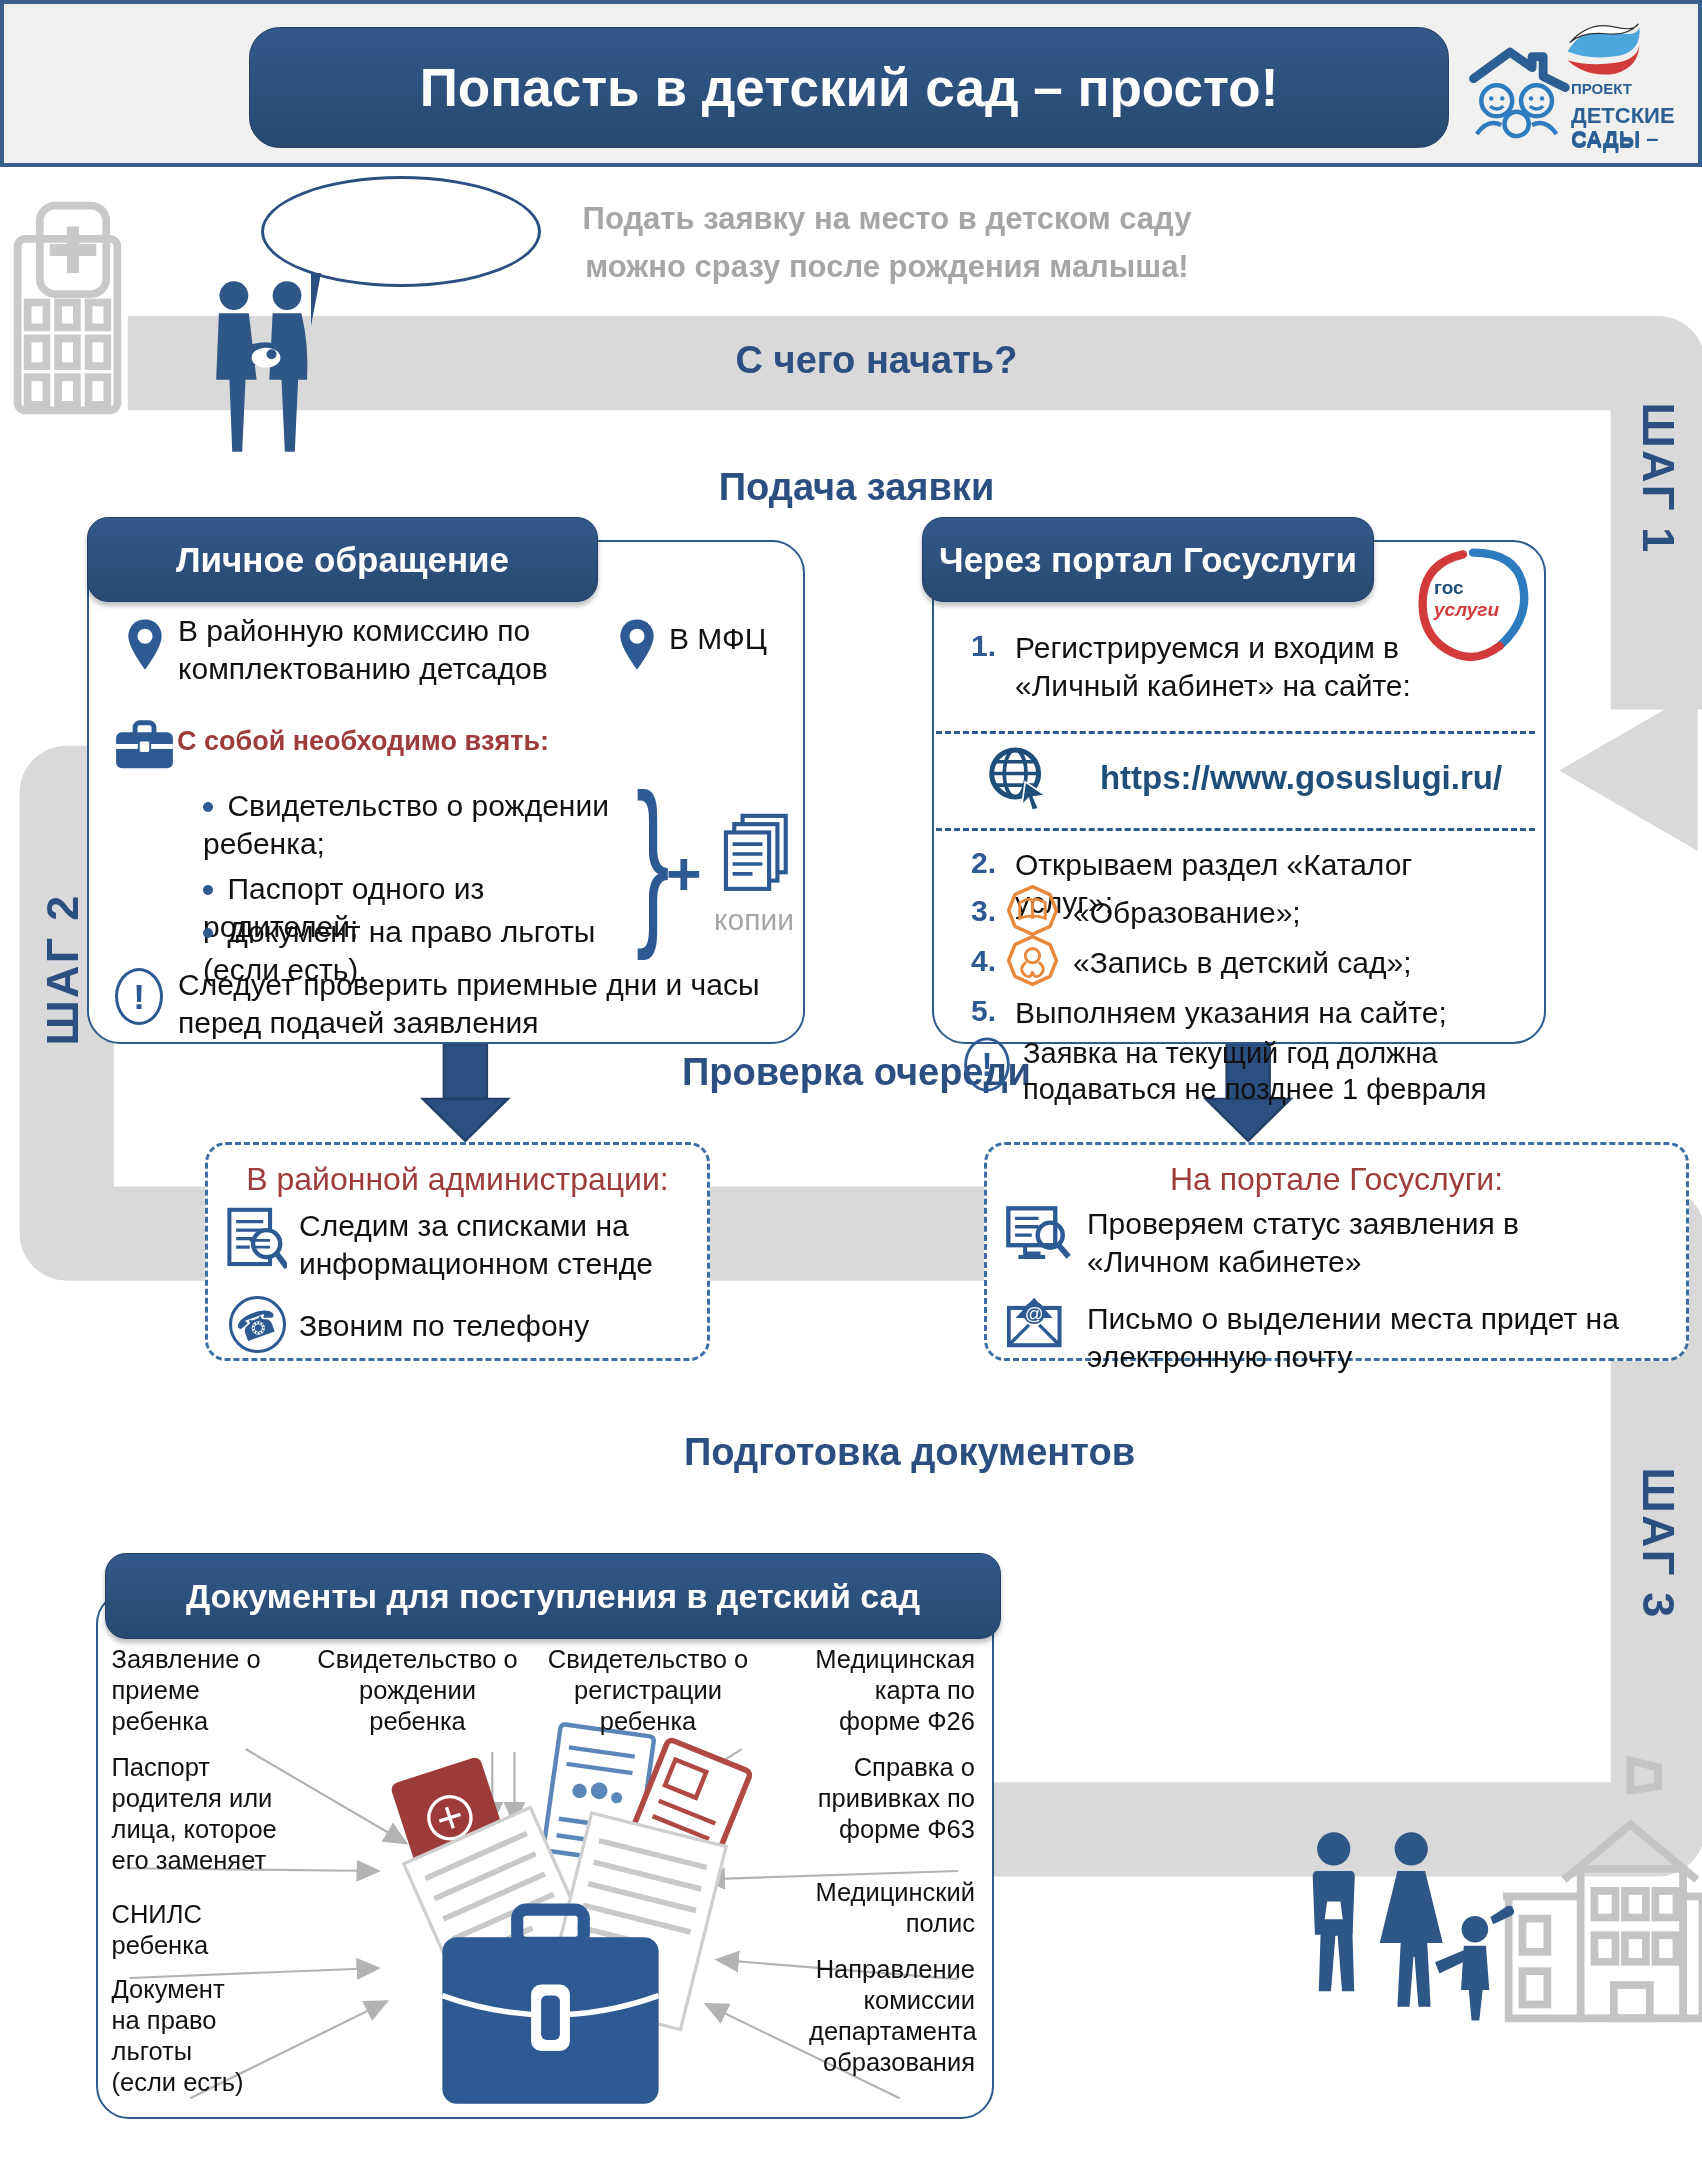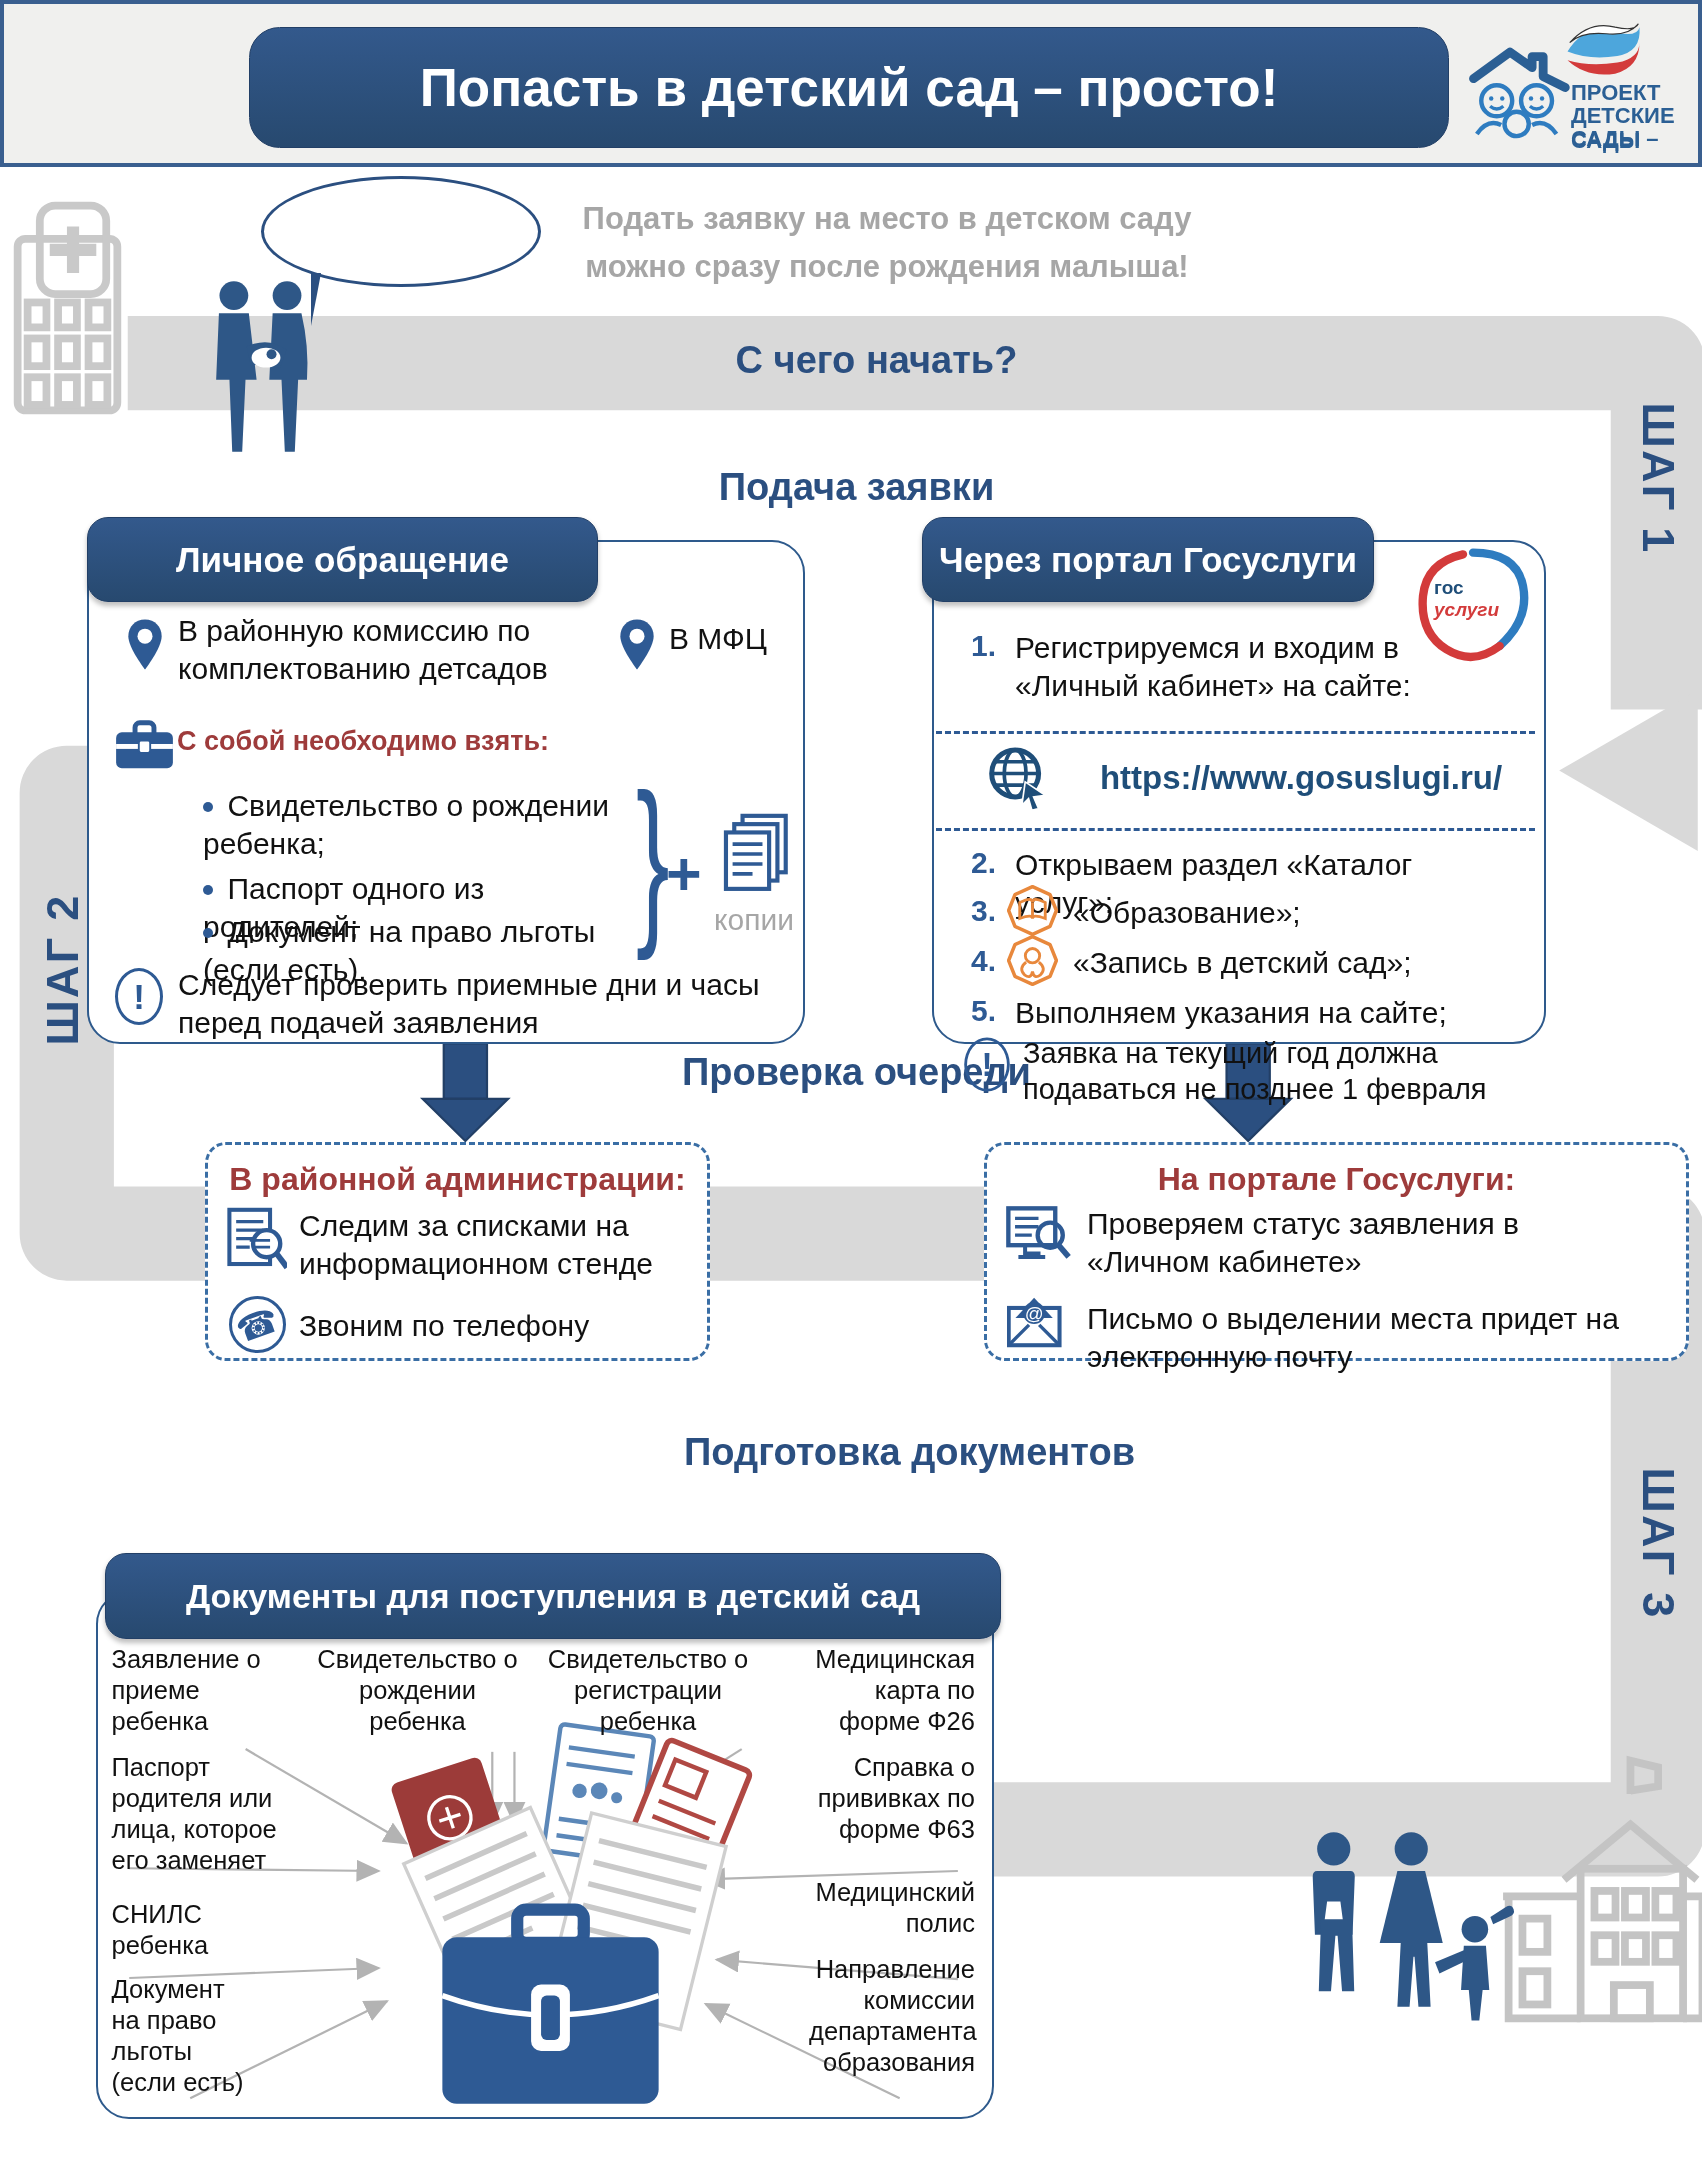--- a/index.html
+++ b/index.html
@@ -34,21 +34,21 @@
   .num{color:#2E5A94;font-size:30px;font-weight:bold;}
   .bullet-dot{width:10px;height:10px;border-radius:50%;background:#2E5A94;display:inline-block;margin:0 14.4px 4.4px 0;}
   .warn-circle{width:42px;height:51px;border:3.9px solid #2E5A94;border-radius:50%;display:flex;align-items:center;justify-content:center;
     color:#2E5A94;font-size:35px;font-weight:bold;}
   .dashed-sep{border-top:3.3px dashed #2E5A94;}
   .url{color:#1F4E79;font-size:33px;font-weight:bold;}
   .brace{color:#2E5A94;font-size:183px;font-weight:100;transform:scaleX(0.55);transform-origin:left center;line-height:161px;}
 
   
   .dash-box{background:#ffffff;border:3.3px dashed #3A6EA5;border-radius:21px;}
-  .dash-title{font-size:32px;font-weight:bold;color:#9E3B3B;}
+  .dash-title{font-size:32px;font-weight:normal;color:#9E3B3B;}
 
   
   .doc-label{font-size:25.5px;color:#111111;line-height:1.22;}
 
   .step-label{font-size:45px;font-weight:bold;color:#2B4F80;letter-spacing:2.2px;width:177px;height:53px;text-align:center;}
 </style>
 </head>
 <body>
 
 <div id="canvas">
@@ -86,21 +86,21 @@
           <circle cx="67" cy="60" r="2" fill="#2E7CC0"></circle>
         <path d="M20 67 q6 5 12 0 M56 67 q6 5 12 0" fill="none" stroke="#2E7CC0" stroke-width="3"></path>
         <circle cx="44" cy="83" r="11" fill="none" stroke="#2E7CC0" stroke-width="4"></circle>
         <path d="M8 92 q10 -14 22 -8 M80 92 q-10 -14 -22 -8" fill="none" stroke="#2E7CC0" stroke-width="4"></path>
       </svg>
       <svg class="abs" style="left:94px;top:-2.8px;" width="83" height="67" viewBox="0 0 75 60">
         <path d="M5 30 Q20 5 45 12 Q68 18 70 8 Q72 30 50 34 Q25 38 5 30z" fill="#4DA6DC"></path>
         <path d="M5 38 Q25 44 50 40 Q70 36 70 22 Q70 44 48 50 Q22 54 5 38z" fill="#D33B3B"></path>
         <path d="M7 22 Q25 2 48 8 Q66 12 69 5 Q60 16 40 14 Q18 12 7 22z" fill="#ffffff" stroke="#333333" stroke-width="1"></path>
       </svg>
-      <div class="abs logo-text" style="left:103px;top:60px;font-size:22px;">ПРОЕКТ</div>
+      <div class="abs logo-text" style="left:103px;top:60px;font-size:15px;">ПРОЕКТ</div>
       <div class="abs logo-text" style="left:103px;top:83px;font-size:22px;">ДЕТСКИЕ САДЫ –</div>
       <div class="abs logo-text" style="left:103px;top:108px;font-size:22px;">САДЫ</div>
     </div>
   </div>
 
   <svg class="abs" style="left:11px;top:200px;z-index:2;" width="216" height="216" viewBox="0 0 390 390">
     <g fill="none" stroke="#C9C9C9" stroke-width="14">
       <rect x="12" y="70" width="180" height="310" rx="14"></rect>
       <rect x="52" y="10" width="120" height="160" rx="28"></rect>
       <path d="M112 48 v84 M70 90 h84" stroke-width="22"></path>

